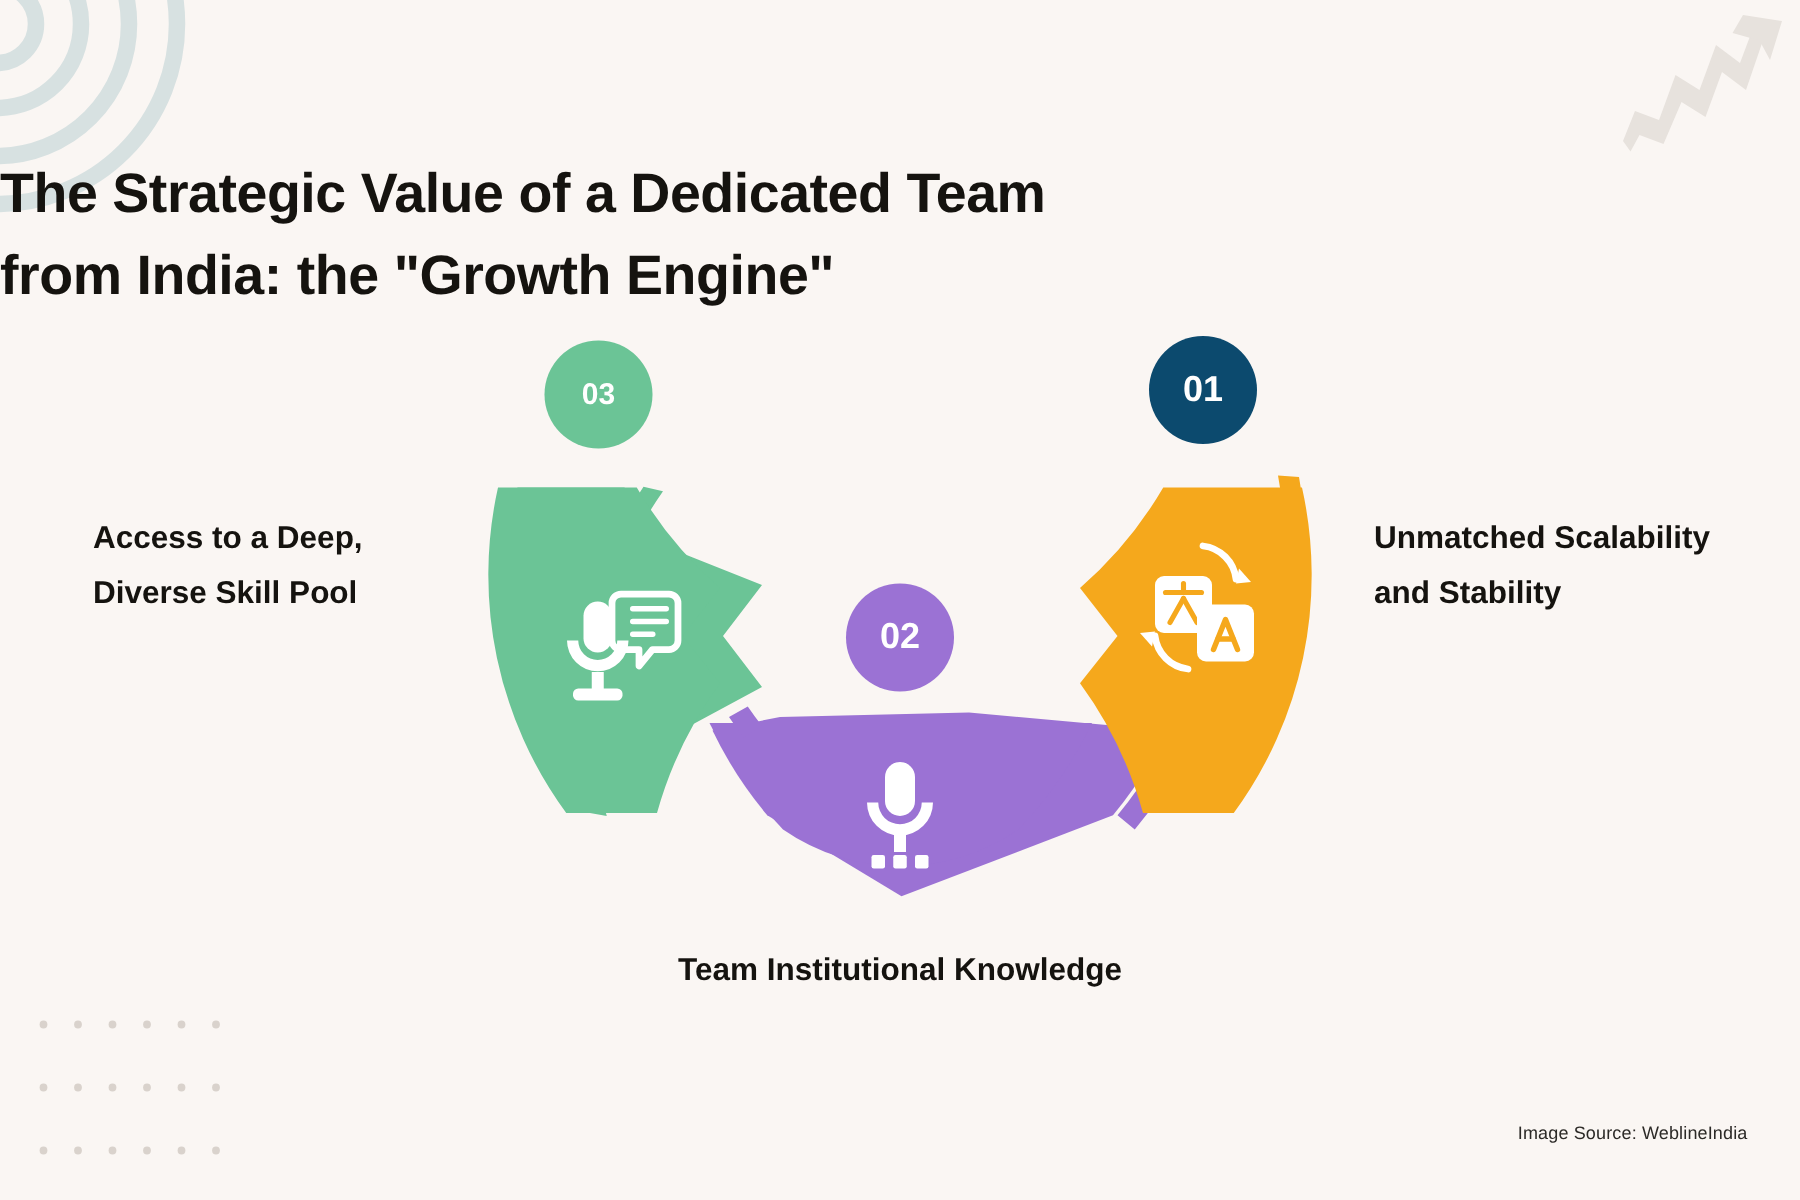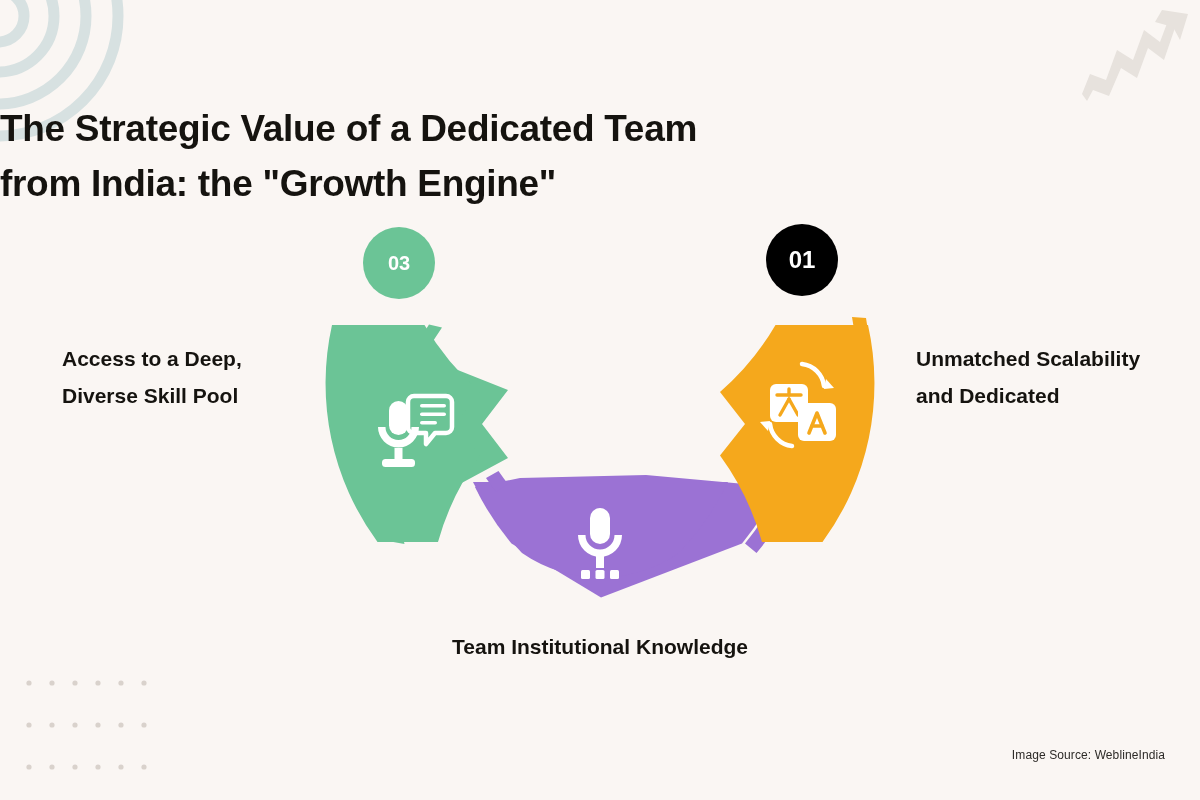--- a/index.html
+++ b/index.html
@@ -78,21 +78,21 @@
     box-sizing: border-box;
   }
   .badge-num {
     line-height: 1;
   }
   #badge-01 {
     left: 766px;
     top: 224px;
     width: 72px;
     height: 72px;
-    background: #000000;
+    background: #0c4a6e;
     font-size: 24px;
   }
   #badge-02 {
     left: 564px;
     top: 389px;
     width: 72px;
     height: 72px;
     background: #9b72d4;
     font-size: 24px;
   }
@@ -316,23 +316,26 @@
           <path d="M809 433 l8 -20 l8 20"></path>
           <path d="M812 426 h10"></path>
         </g>
       </g>
     </g>
   </svg>
 
   <div class="badge" id="badge-03">
     <span class="badge-num">03</span>
   </div>
+  <div class="badge" id="badge-02">
+    <span class="badge-num">02</span>
+  </div>
   <div class="badge" id="badge-01">
     <span class="badge-num">01</span>
   </div>
 
   <div class="seg-label" id="label-left">Access to a Deep, Diverse Skill Pool</div>
-  <div class="seg-label" id="label-right">Unmatched Scalability and Dedicated</div>
+  <div class="seg-label" id="label-right">Unmatched Scalability and Stability</div>
   <div class="seg-label" id="label-bottom">Team Institutional Knowledge</div>
 
   <div id="source-note">Image Source: WeblineIndia</div>
 
 </div>
 
 </body></html>

